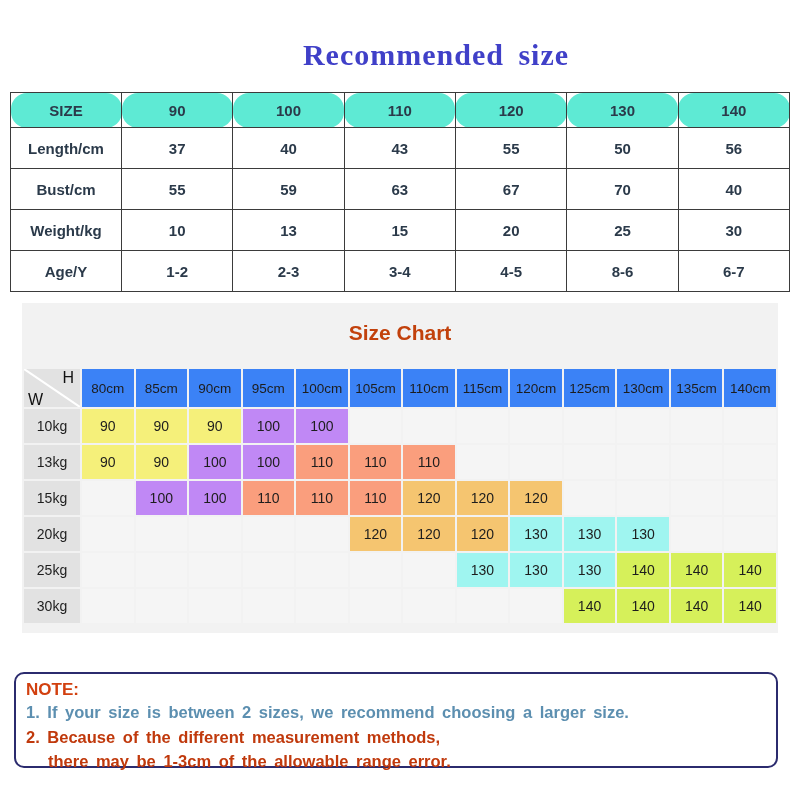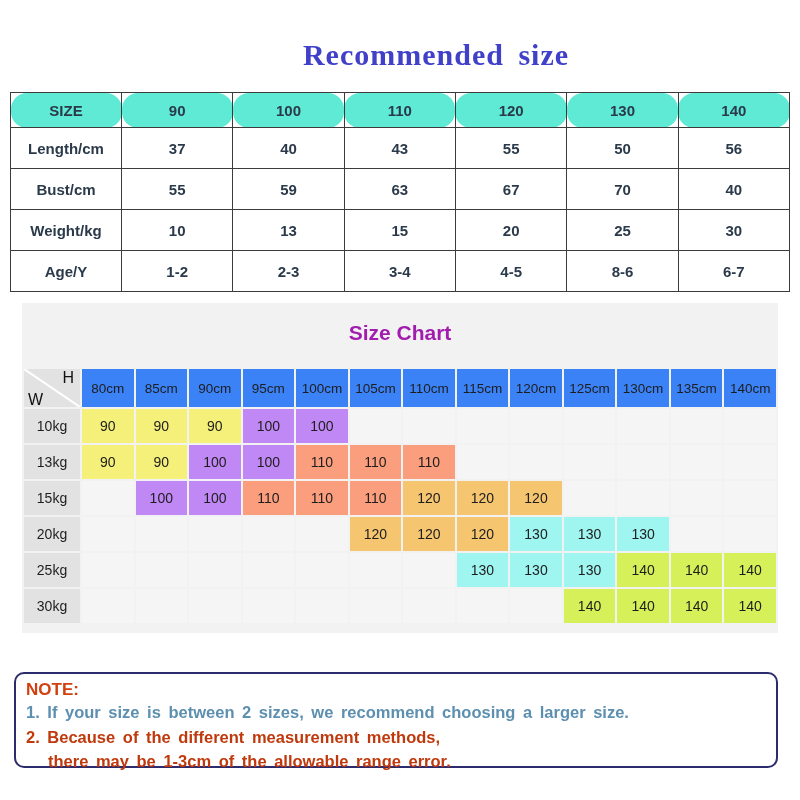--- a/index.html
+++ b/index.html
@@ -69,21 +69,21 @@
     background: #f2f2f2;
   }
   #chart-title {
     position: absolute;
     left: 0;
     top: 18px;
     width: 756px;
     text-align: center;
     font-size: 21px;
     font-weight: bold;
-    color: #a21caf;
+    color: #c2410c;
     font-family: "Liberation Sans", sans-serif;
   }
 
   #chart-grid {
     position: absolute;
     left: 0;
     top: 64px;
     width: 756px;
     border-collapse: separate;
     border-spacing: 2px;

